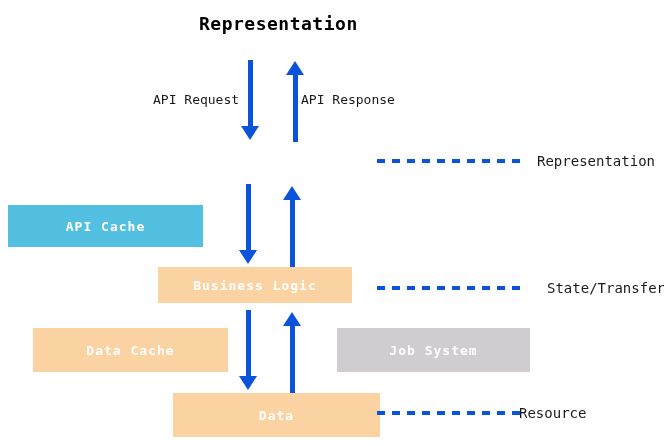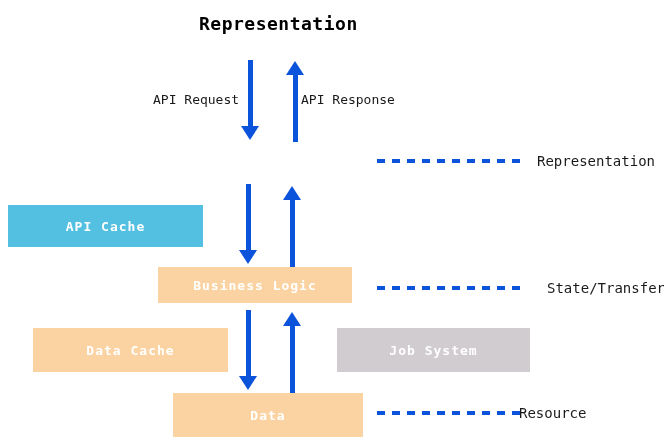--- a/index.html
+++ b/index.html
@@ -47,21 +47,21 @@
   }
   .box.blue   { background: var(--blue-box, #53c0e2); }
   .box.orange { background: var(--orange-box, #fbd3a2); }
   .box.gray   { background: var(--gray-box, #d0ccd0); }
 
   .box.api-front-end  { left: 173px; top: 142px; width: 194px; height: 42px; }
   .box.api-cache      { left: 8px;   top: 205px; width: 195px; height: 42px; }
   .box.business-logic { left: 158px; top: 267px; width: 194px; height: 36px; }
   .box.data-cache     { left: 8px;   top: 328px; width: 195px; height: 44px; margin-left: 25px; }
   .box.job-system     { left: 337px; top: 328px; width: 193px; height: 44px; }
-  .box.data-box       { left: 173px; top: 393px; width: 190px; height: 44px; }
+  .box.data-box       { left: 173px; top: 393px; width: 207px; height: 44px; }
 
   .dash-line {
     position: absolute;
     left: 377px;
     width: 143px;
     height: 4px;
     background: repeating-linear-gradient(
       to right,
       var(--arrow-blue, #0c53dc) 0px, var(--arrow-blue, #0c53dc) 8px,
       transparent 8px, transparent 15px

